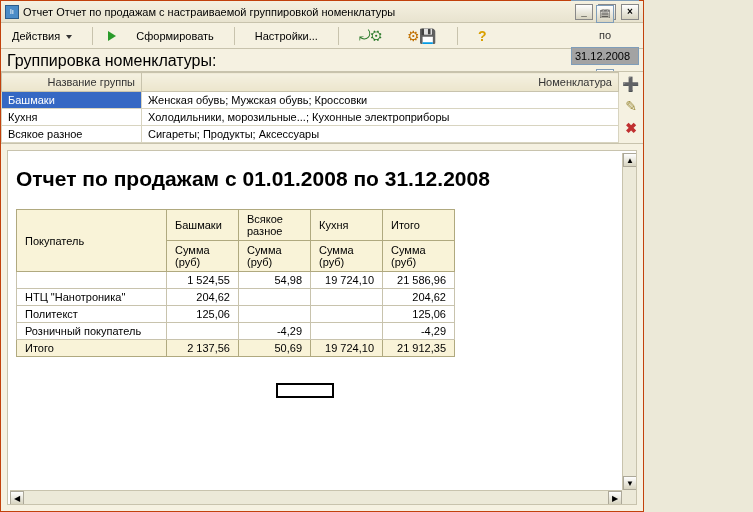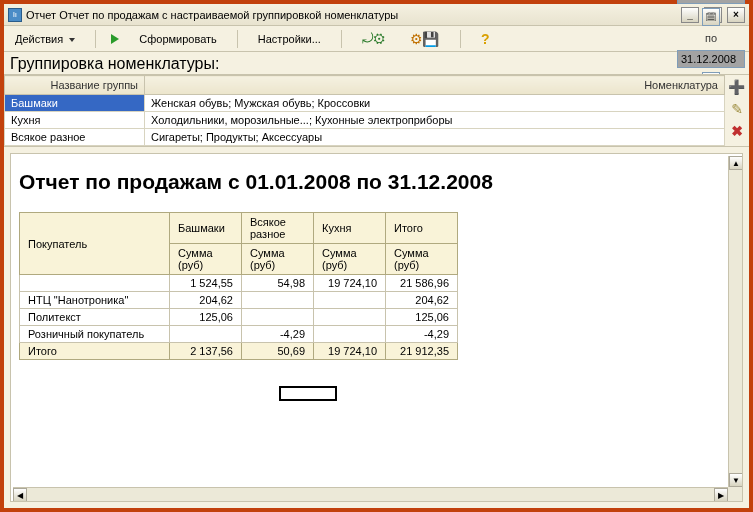--- a/index.html
+++ b/index.html
@@ -4,24 +4,24 @@
 <style>
   * { box-sizing: border-box; }
   body {
     margin: 0;
     font-family: Arial, sans-serif;
     font-size: 11px;
     background: #ece9d8;
     color: #000;
   }
   .window {
-    width: 753px;
+    width: 644px;
     height: 512px;
     background: #f5f1e1;
-    border: 4px solid #c2410c;
+    border: 1px solid #c2410c;
     display: flex;
     flex-direction: column;
   }
   .titlebar {
     height: 22px;
     background: linear-gradient(#f5f1e1, #e8e3cf);
     border-bottom: 1px solid #c8c3ad;
     display: flex;
     align-items: center;
     padding: 0 4px;

